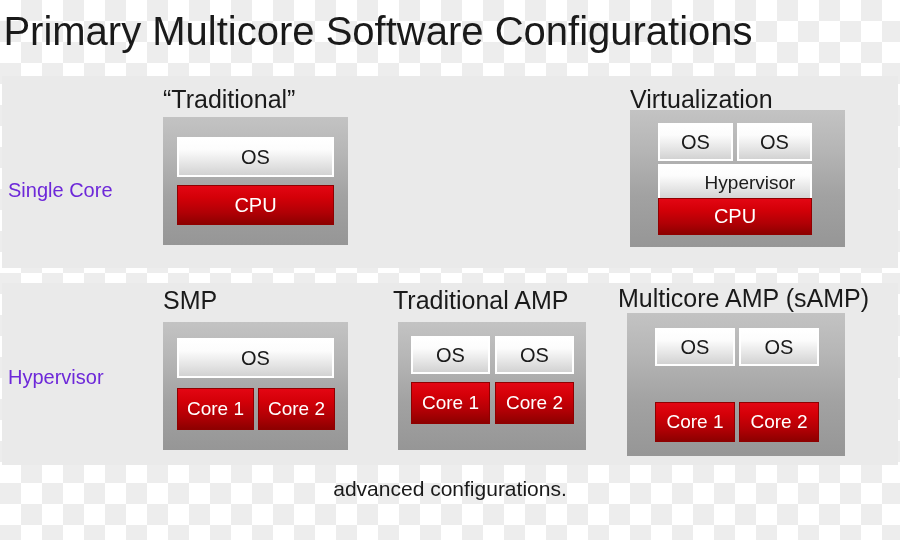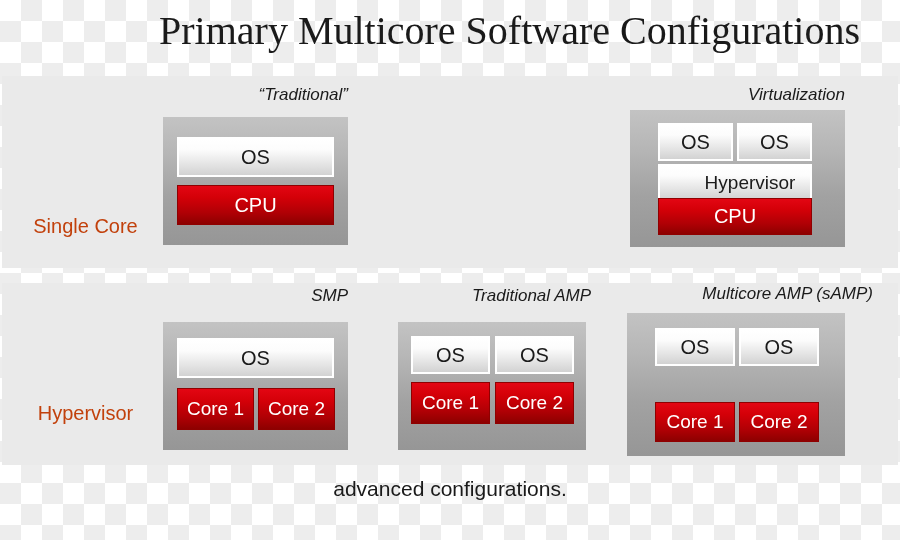--- a/index.html
+++ b/index.html
@@ -18,56 +18,53 @@
       linear-gradient(45deg, #ededed 25%, transparent 25%, transparent 75%, #ededed 75%),
       linear-gradient(45deg, #ededed 25%, transparent 25%, transparent 75%, #ededed 75%);
     background-size: 42px 42px;
     background-position: 0 0, 21px 21px;
   }
 
   
   #title {
     position: absolute;
     left: 0; top: 4px;
-    width: 860px;
-    text-align: right;
+    width: 756px;
+    text-align: center;
     font-size: 40px;
     line-height: 54px;
     color: #1a1a1a;
     font-weight: 400;
     white-space: nowrap;
-    font-family: Liberation Serif, serif;
   }
 
   
   .panel {
     position: absolute;
     background: #eaeaea;
     left: 2px;
     width: 896px;
   }
   #panel-single { top: 76px;  height: 192px; }
   #panel-multi  { top: 283px; height: 182px; }
 
   .row-label {
     position: absolute;
     font-size: 20px;
-    color: #c2410c;
+    color: #6d28d9;
     white-space: nowrap;
-    text-align: center;
-    margin-top: 36px;
+    text-align: left;
   }
 
   .config-title {
     position: absolute;
-    font-size: 17px;
-    font-style: italic;
+    font-size: 25px;
     color: #1a1a1a;
     white-space: nowrap;
-    text-align: right;
+    text-align: left;
   }
 
   
   .chip {
     position: absolute;
     background: linear-gradient(180deg, #c3c3c3 0%, #b6b6b6 28%, #a2a2a2 62%, #969696 100%);
     box-sizing: border-box;
     padding: 0;
   }
 

